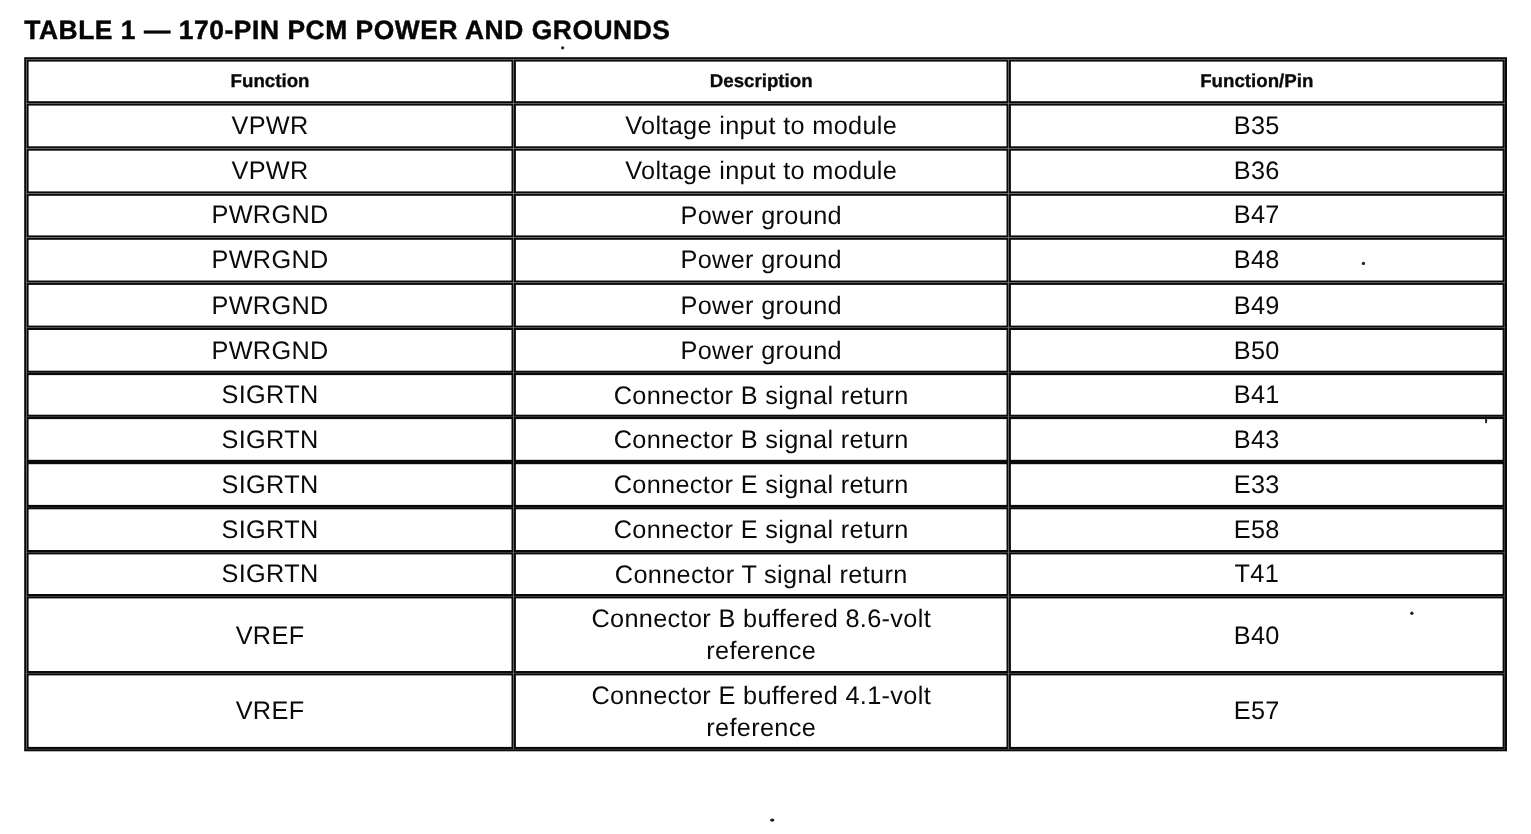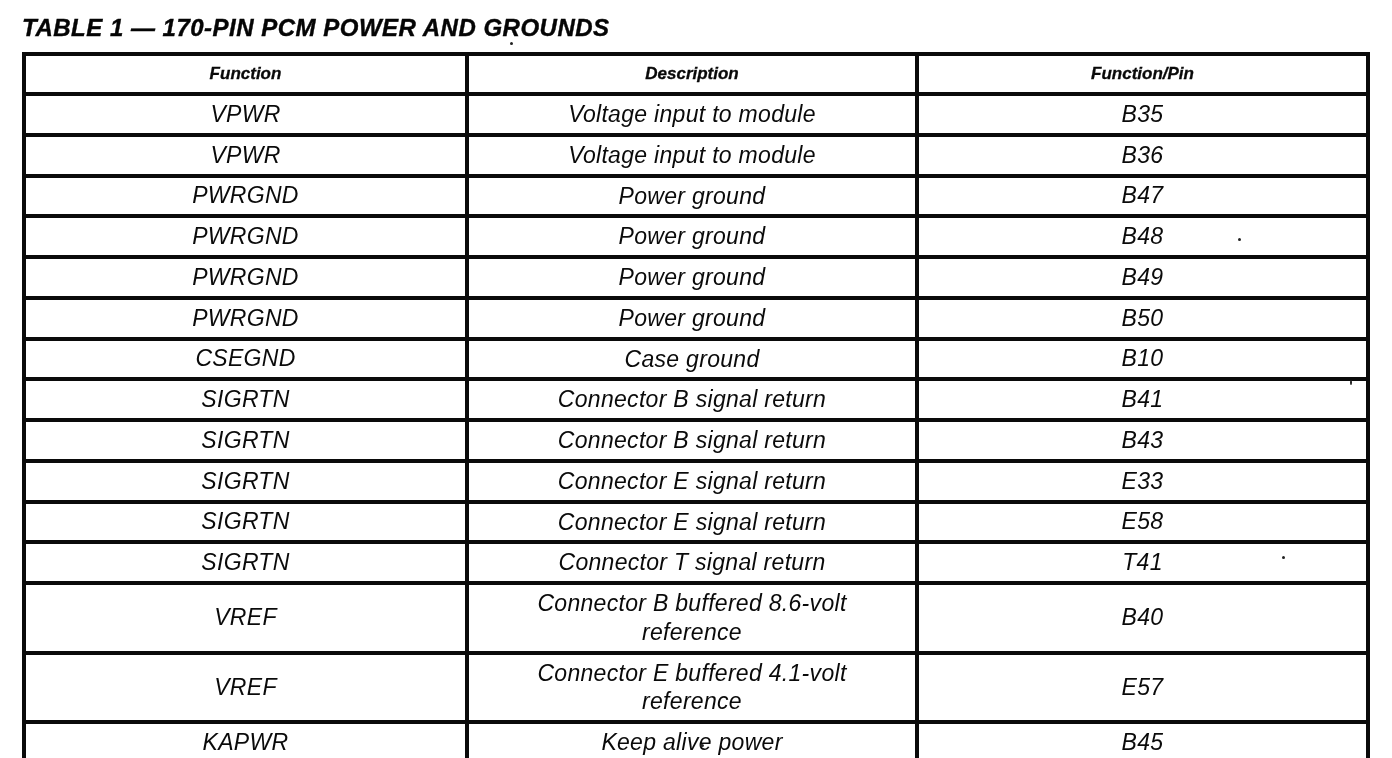--- a/index.html
+++ b/index.html
@@ -11,21 +11,20 @@
     background: #ffffff;
     font-family: "Liberation Sans", sans-serif;
     color: #0a0a0a;
     overflow: hidden;
   }
   .page {
     position: relative;
     width: 1169px;
     height: 758px;
     padding: 12px 22px 0 22px;
-    font-style: italic;
   }
   .doc-title {
     font-size: 24px;
     font-weight: bold;
     letter-spacing: 0.5px;
     margin: 2px 0 10px 0;
     color: #050505;
     -webkit-text-stroke: 0.4px #050505;
   }
   table.pin-table {
@@ -119,25 +118,20 @@
         <td>PWRGND</td>
         <td><span class="desc-wrap">Power ground</span></td>
         <td>B49</td>
       </tr>
       <tr>
         <td>PWRGND</td>
         <td><span class="desc-wrap">Power ground</span></td>
         <td>B50</td>
       </tr>
       <tr>
-        <td>CSEGND</td>
-        <td><span class="desc-wrap">Case ground</span></td>
-        <td>B10</td>
-      </tr>
-      <tr>
         <td>SIGRTN</td>
         <td><span class="desc-wrap">Connector B signal return</span></td>
         <td>B41</td>
       </tr>
       <tr>
         <td>SIGRTN</td>
         <td><span class="desc-wrap">Connector B signal return</span></td>
         <td>B43</td>
       </tr>
       <tr>
@@ -158,25 +152,20 @@
       <tr>
         <td>VREF</td>
         <td><span class="desc-wrap">Connector B buffered 8.6-volt reference</span></td>
         <td>B40</td>
       </tr>
       <tr>
         <td>VREF</td>
         <td><span class="desc-wrap">Connector E buffered 4.1-volt reference</span></td>
         <td>E57</td>
       </tr>
-      <tr>
-        <td>KAPWR</td>
-        <td><span class="desc-wrap">Keep alive power</span></td>
-        <td>B45</td>
-      </tr>
     </tbody>
   </table>
 
   <div class="speck s1"></div>
   <div class="speck s2"></div>
   <div class="speck s3"></div>
   <div class="speck s4"></div>
   <div class="speck s5"></div>
 
 </div>

